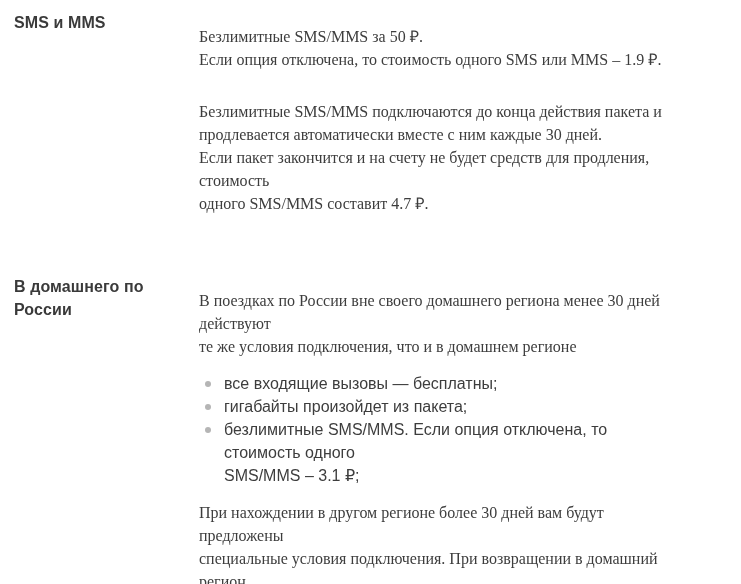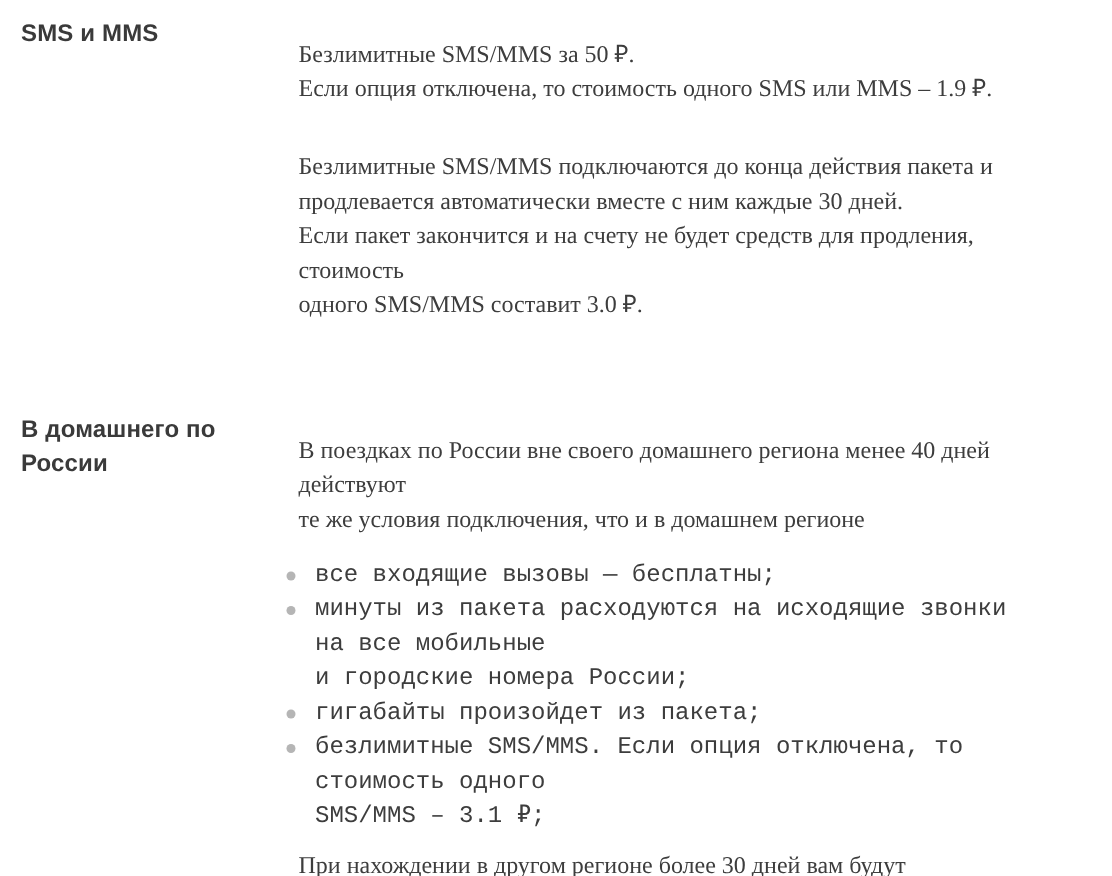--- a/index.html
+++ b/index.html
@@ -42,23 +42,22 @@
   .para {
     margin: 14px;
     white-space: pre-line;
     font-family: Liberation Serif, serif;
   }
   .para + .para {
     margin-top: 29px;
   }
   .bullet-list {
     list-style: none;
-    margin: 0;
+    margin: 14px;
     padding: 0;
-    font-family: Liberation Mono, monospace;
   }
   .bullet-item {
     position: relative;
     padding-left: 25px;
   }
   .bullet-dot {
     position: absolute;
     left: 6px;
     top: 9px;
     width: 6px;
@@ -79,38 +78,33 @@
 <div class="page">
 
   <section class="section">
     <div class="section-label">SMS и MMS</div>
     <div class="section-content">
       <p class="para">Безлимитные SMS/MMS за 50 ₽.
 Если опция отключена, то стоимость одного SMS или MMS – 1.9 ₽.</p>
       <p class="para">Безлимитные SMS/MMS подключаются до конца действия пакета и
 продлевается автоматически вместе с ним каждые 30 дней.
 Если пакет закончится и на счету не будет средств для продления, стоимость
-одного SMS/MMS составит 3.0 ₽.</p>
+одного SMS/MMS составит 4.7 ₽.</p>
     </div>
   </section>
 
   <section class="section">
     <div class="section-label">В домашнего по России</div>
     <div class="section-content">
-      <p class="para">В поездках по России вне своего домашнего региона менее 40 дней действуют
+      <p class="para">В поездках по России вне своего домашнего региона менее 30 дней действуют
 те же условия подключения, что и в домашнем регионе</p>
       <ul class="bullet-list">
         <li class="bullet-item">
           <span class="bullet-dot"></span>
           <span class="bullet-text">все входящие вызовы — бесплатны;</span>
-        </li>
-        <li class="bullet-item">
-          <span class="bullet-dot"></span>
-          <span class="bullet-text">минуты из пакета расходуются на исходящие звонки на все мобильные
-и городские номера России;</span>
         </li>
         <li class="bullet-item">
           <span class="bullet-dot"></span>
           <span class="bullet-text">гигабайты произойдет из пакета;</span>
         </li>
         <li class="bullet-item">
           <span class="bullet-dot"></span>
           <span class="bullet-text">безлимитные SMS/MMS. Если опция отключена, то стоимость одного
 SMS/MMS – 3.1 ₽;</span>
         </li>

